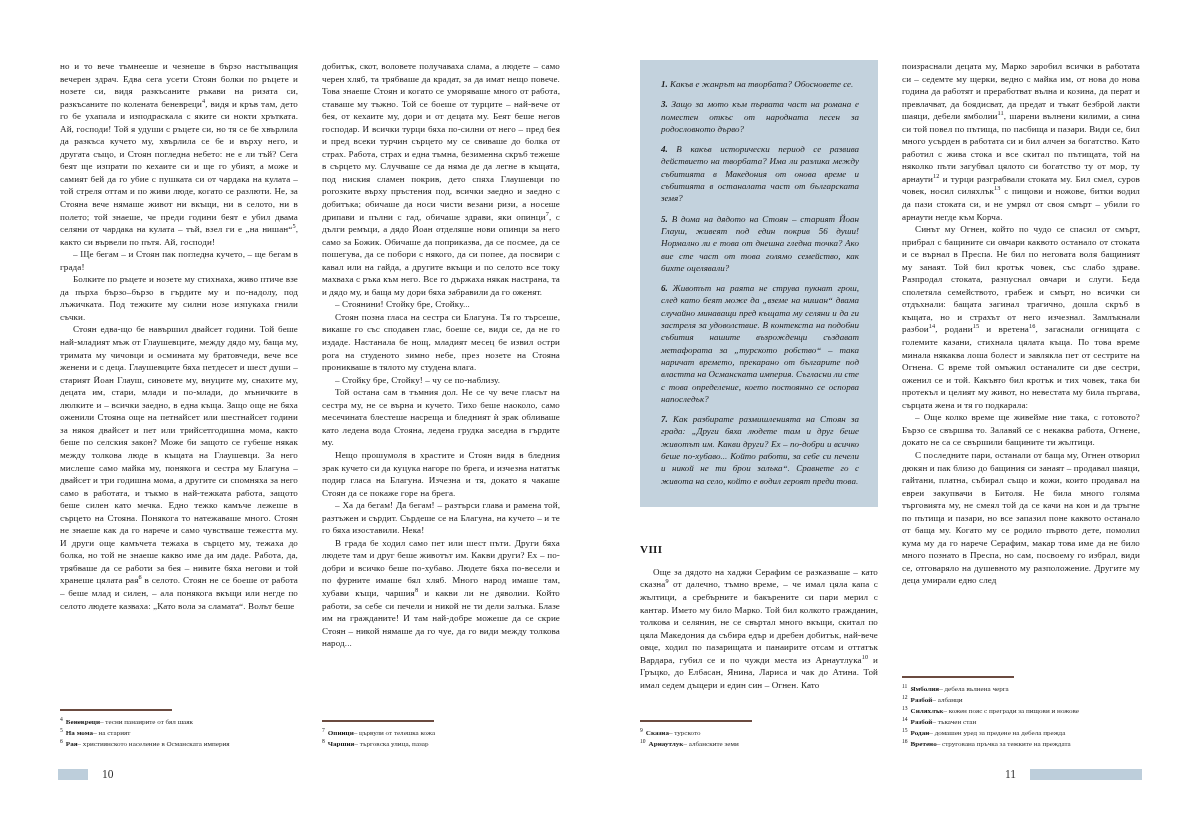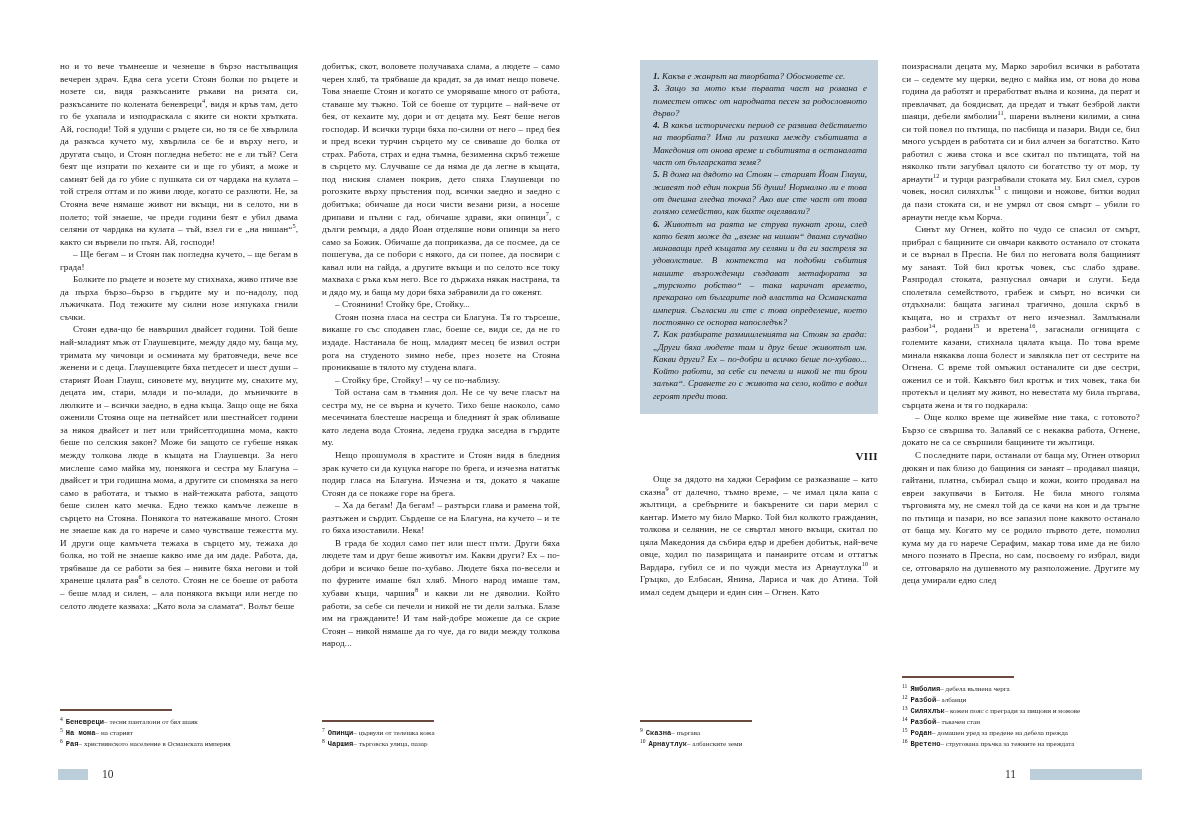--- a/index.html
+++ b/index.html
@@ -81,46 +81,46 @@
     text-align: left;
     padding-left: 11px;
     text-indent: -11px;
   }
   .fn .num {
     font-size: 5.6px;
     vertical-align: super;
     line-height: 0;
     margin-right: 3px;
   }
-  .fn b { font-weight: bold; font-family: Liberation Mono, monospace; }
+  .fn b { font-weight: bold; }
   .fn .def { color: #2a2a2a; }
 
   
   .qbox {
     background: #c3d2dd;
     padding: 10px 11px 12px 13px;
     box-sizing: border-box;
     width: 100%;
     margin: 0 0 0 0;
   }
   .qbox p {
-    margin: 0;
+    margin: 8px;
     font-style: italic;
     font-size: 9.0px;
     line-height: 12.3px;
     text-align: justify;
     color: #1b1b1b;
   }
   .qbox p .qn {
     font-weight: bold;
     font-style: italic;
   }
 
   .chapter-head {
-    text-align: right;
+    text-align: left;
     font-weight: bold;
     font-size: 11px;
     letter-spacing: 0.04em;
     margin: 36px 0 11px 0;
   }
 
   
   .folio {
     position: absolute;
     bottom: 36px;
@@ -149,21 +149,21 @@
     <div class="cols">
 
       <div class="col">
         <p class="body"><span>но и то вече тъмнееше и чезнеше в бързо настъпващия вечерен здрач. Едва сега усети Стоян болки по ръцете и нозете си, видя разкъсаните ръкави на ризата си, разкъсаните по колената беневреци</span><sup>4</sup><span>, видя и кръв там, дето го бе ухапала и изподраскала с яките си нокти хрътката. Ай, господи! Той я удуши с ръцете си, но тя се бе хвърлила да разкъса кучето му, хвърлила се бе и върху него, и другата също, и Стоян погледна небето: не е ли тъй? Сега беят ще изпрати по кехаите си и ще го убият, а може и самият бей да го убие с пушката си от чардака на кулата – той стреля оттам и по живи люде, когато се разлюти. Не, за Стояна вече нямаше живот ни вкъщи, ни в селото, ни в полето; той знаеше, че преди години беят е убил двама селяни от чардака на кулата – тъй, взел ги е „на нишан“</span><sup>5</sup><span>, както си вървели по пътя. Ай, господи!</span></p>
         <p class="body indent">– Ще бегам – и Стоян пак погледна кучето, – ще бегам в града!</p>
         <p class="body indent">Болките по ръцете и нозете му стихнаха, живо птиче взе да пърха бързо–бързо в гърдите му и по-надолу, под лъжичката. Под тежките му силни нозе изпукаха гнили съчки.</p>
         <p class="body indent"><span>Стоян едва-що бе навършил двайсет години. Той беше най-младият мъж от Глаушевците, между дядо му, баща му, тримата му чичовци и осмината му братовчеди, вече все женени и с деца. Глаушевците бяха петдесет и шест души – старият Йоан Глауш, синовете му, внуците му, снахите му, децата им, стари, млади и по-млади, до мъничките в люлките и – всички заедно, в една къща. Защо още не бяха оженили Стояна още на петнайсет или шестнайсет години за някоя двайсет и пет или трийсетгодишна мома, както беше по селския закон? Може би защото се губеше някак между толкова люде в къщата на Глаушевци. За него мислеше само майка му, понякога и сестра му Благуна – двайсет и три годишна мома, а другите си спомняха за него само в работата, и тъкмо в най-тежката работа, защото беше силен като мечка. Едно тежко камъче лежеше в сърцето на Стояна. Понякога то натежаваше много. Стоян не знаеше как да го нарече и само чувстваше тежестта му. И други още камъчета тежаха в сърцето му, тежаха до болка, но той не знаеше какво име да им даде. Работа, да, трябваше да се работи за бея – нивите бяха негови и той хранеше цялата рая</span><sup>6</sup><span> в селото. Стоян не се боеше от работа – беше млад и силен, – ала понякога вкъщи или негде по селото людете казваха: „Като вола за сламата“. Волът беше</span></p>
 
         <div class="footnotes">
           <div class="fn-rule"></div>
-          <p class="fn"><span class="num">4</span><b>Беневреци</b><span class="def">– тесни панталони от бял шаяк</span></p>
+          <p class="fn"><span class="num">4</span><b>Беневреци</b><span class="def">– тесни панаирите от бял шаяк</span></p>
           <p class="fn"><span class="num">5</span><b>На мома</b><span class="def">– на старият</span></p>
           <p class="fn"><span class="num">6</span><b>Рая</b><span class="def">– християнското население в Османската империя</span></p>
         </div>
       </div>
 
       <div class="col">
         <p class="body"><span>добитък, скот, воловете получаваха слама, а людете – само черен хляб, та трябваше да крадат, за да имат нещо повече. Това знаеше Стоян и когато се уморяваше много от работа, ставаше му тъжно. Той се боеше от турците – най-вече от бея, от кехаите му, дори и от децата му. Беят беше негов господар. И всички турци бяха по-силни от него – пред бея и пред всеки турчин сърцето му се свиваше до болка от страх. Работа, страх и една тъмна, безименна скръб тежеше в сърцето му. Случваше се да няма де да легне в къщата, под ниския сламен покрив, дето спяха Глаушевци по рогозките върху пръстения под, всички заедно и заедно с добитъка; обичаше да носи чисти везани ризи, а носеше дрипави и пълни с гад, обичаше здрави, яки опинци</span><sup>7</sup><span>, с дълги ремъци, а дядо Йоан отделяше нови опинци за него само за Божик. Обичаше да поприказва, да се посмее, да се пошегува, да се побори с някого, да си попее, да посвири с кавал или на гайда, а другите вкъщи и по селото все току махваха с ръка към него. Все го държаха някак настрана, та и дядо му, и баща му дори бяха забравили да го оженят.</span></p>
         <p class="body indent">– Стоянини! Стойку бре, Стойку...</p>
         <p class="body indent">Стоян позна гласа на сестра си Благуна. Тя го търсеше, викаше го със сподавен глас, боеше се, види се, да не го издаде. Настанала бе нощ, младият месец бе извил остри рога на студеното зимно небе, през нозете на Стояна проникваше в тялото му студена влага.</p>
         <p class="body indent">– Стойку бре, Стойку! – чу се по-наблизу.</p>
@@ -200,21 +200,21 @@
           <p><span class="qn">6.</span><span> Животът на раята не струва пукнат грош, след като беят може да „вземе на нишан“ двама случайно минаващи пред къщата му селяни и да ги застреля за удоволствие. В контекста на подобни събития нашите възрожденци създават метафората за „турското робство“ – така наричат времето, прекарано от българите под властта на Османската империя. Съгласни ли сте с това определение, което постоянно се оспорва напоследък?</span></p>
           <p><span class="qn">7.</span><span> Как разбирате размишленията на Стоян за града: „Други бяха людете там и друг беше животът им. Какви други? Ех – по-добри и всичко беше по-хубаво... Който работи, за себе си печели и никой не ти брои залъка“. Сравнете го с живота на село, който е водил героят преди това.</span></p>
         </div>
 
         <div class="chapter-head">VIII</div>
 
         <p class="body indent"><span>Още за дядото на хаджи Серафим се разказваше – като сказна</span><sup>9</sup><span> от далечно, тъмно време, – че имал цяла капа с жълтици, а сребърните и бакърените си пари мерил с кантар. Името му било Марко. Той бил колкото гражданин, толкова и селянин, не се свъртал много вкъщи, скитал по цяла Македония да събира едър и дребен добитък, най-вече овце, ходил по пазарищата и панаирите отсам и оттатък Вардара, губил се и по чужди места из Арнаутлука</span><sup>10</sup><span> и Гръцко, до Елбасан, Янина, Лариса и чак до Атина. Той имал седем дъщери и един син – Огнен. Като</span></p>
 
         <div class="footnotes">
           <div class="fn-rule"></div>
-          <p class="fn"><span class="num">9</span><b>Сказна</b><span class="def">– пъргава</span></p>
+          <p class="fn"><span class="num">9</span><b>Сказна</b><span class="def">– турското</span></p>
           <p class="fn"><span class="num">10</span><b>Арнаутлук</b><span class="def">– албанските земи</span></p>
         </div>
       </div>
 
       <div class="col">
         <p class="body"><span>поизраснали децата му, Марко заробил всички в работата си – седемте му щерки, ведно с майка им, от нова до нова година да работят и преработват вълна и козина, да перат и превлачват, да боядисват, да предат и тъкат безброй лакти шаяци, дебели ямболии</span><sup>11</sup><span>, шарени вълнени килими, а сина си той повел по пътища, по пасбища и пазари. Види се, бил много усърден в работата си и бил алчен за богатство. Като работил с жива стока и все скитал по пътищата, той на няколко пъти загубвал цялото си богатство ту от мор, ту арнаути</span><sup>12</sup><span> и турци разграбвали стоката му. Бил смел, суров човек, носил силяхлък</span><sup>13</sup><span> с пищови и ножове, битки водил да пази стоката си, и не умрял от своя смърт – убили го арнаути негде към Корча.</span></p>
         <p class="body indent"><span>Синът му Огнен, който по чудо се спасил от смърт, прибрал с бащините си овчари каквото останало от стоката и се върнал в Преспа. Не бил по неговата воля бащиният му занаят. Той бил кротък човек, със слабо здраве. Разпродал стоката, разпуснал овчари и слуги. Беда сполетяла семейството, грабеж и смърт, но всички си отдъхнали: бащата загинал трагично, дошла скръб в къщата, но и страхът от него изчезнал. Замлъкнали разбои</span><sup>14</sup><span>, родани</span><sup>15</sup><span> и вретена</span><sup>16</sup><span>, загаснали огнищата с големите казани, стихнала цялата къща. По това време минала някаква лоша болест и завлякла пет от сестрите на Огнена. С време той омъжил останалите си две сестри, оженил се и той. Какъвто бил кротък и тих човек, така би протекъл и целият му живот, но невестата му била пъргава, сърцата жена и тя го подкарала:</span></p>
         <p class="body indent">– Още колко време ще живейме ние така, с готовото? Бързо се свършва то. Залавяй се с некаква работа, Огнене, докато не са се свършили бащините ти жълтици.</p>
         <p class="body indent">С последните пари, останали от баща му, Огнен отворил дюкян и пак близо до бащиния си занаят – продавал шаяци, гайтани, платна, събирал също и кожи, които продавал на евреи закупвачи в Битоля. Не била много голяма търговията му, не смеял той да се качи на кон и да тръгне по пътища и пазари, но все запазил поне каквото останало от баща му. Когато му се родило първото дете, помолил кума му да го нарече Серафим, макар това име да не било много познато в Преспа, но сам, посвоему го избрал, види се, отговаряло на душевното му разположение. Другите му деца умирали едно след</p>
 

